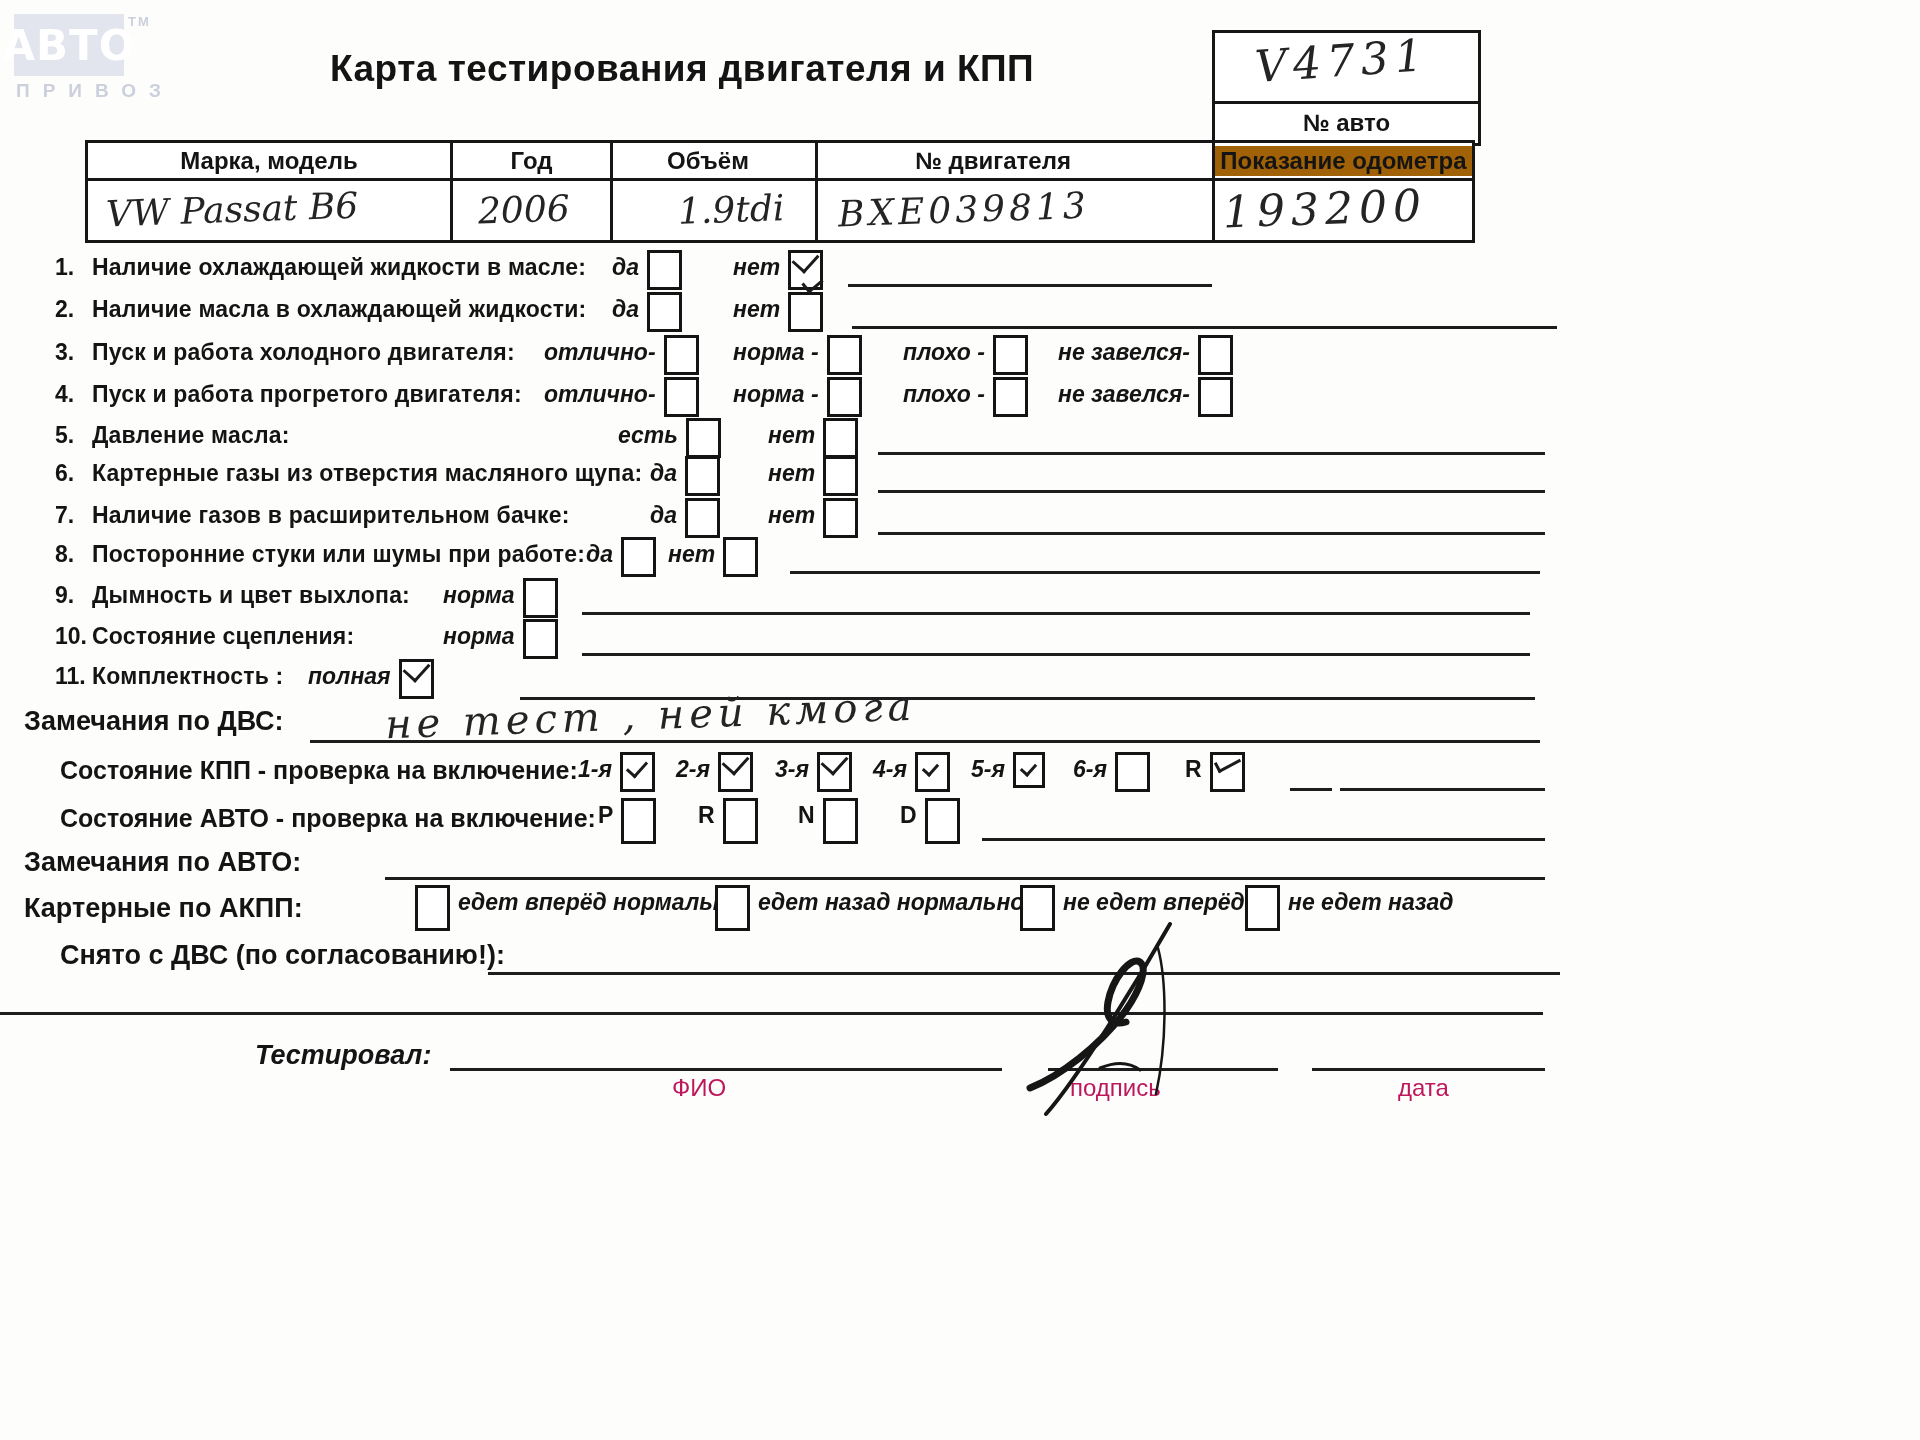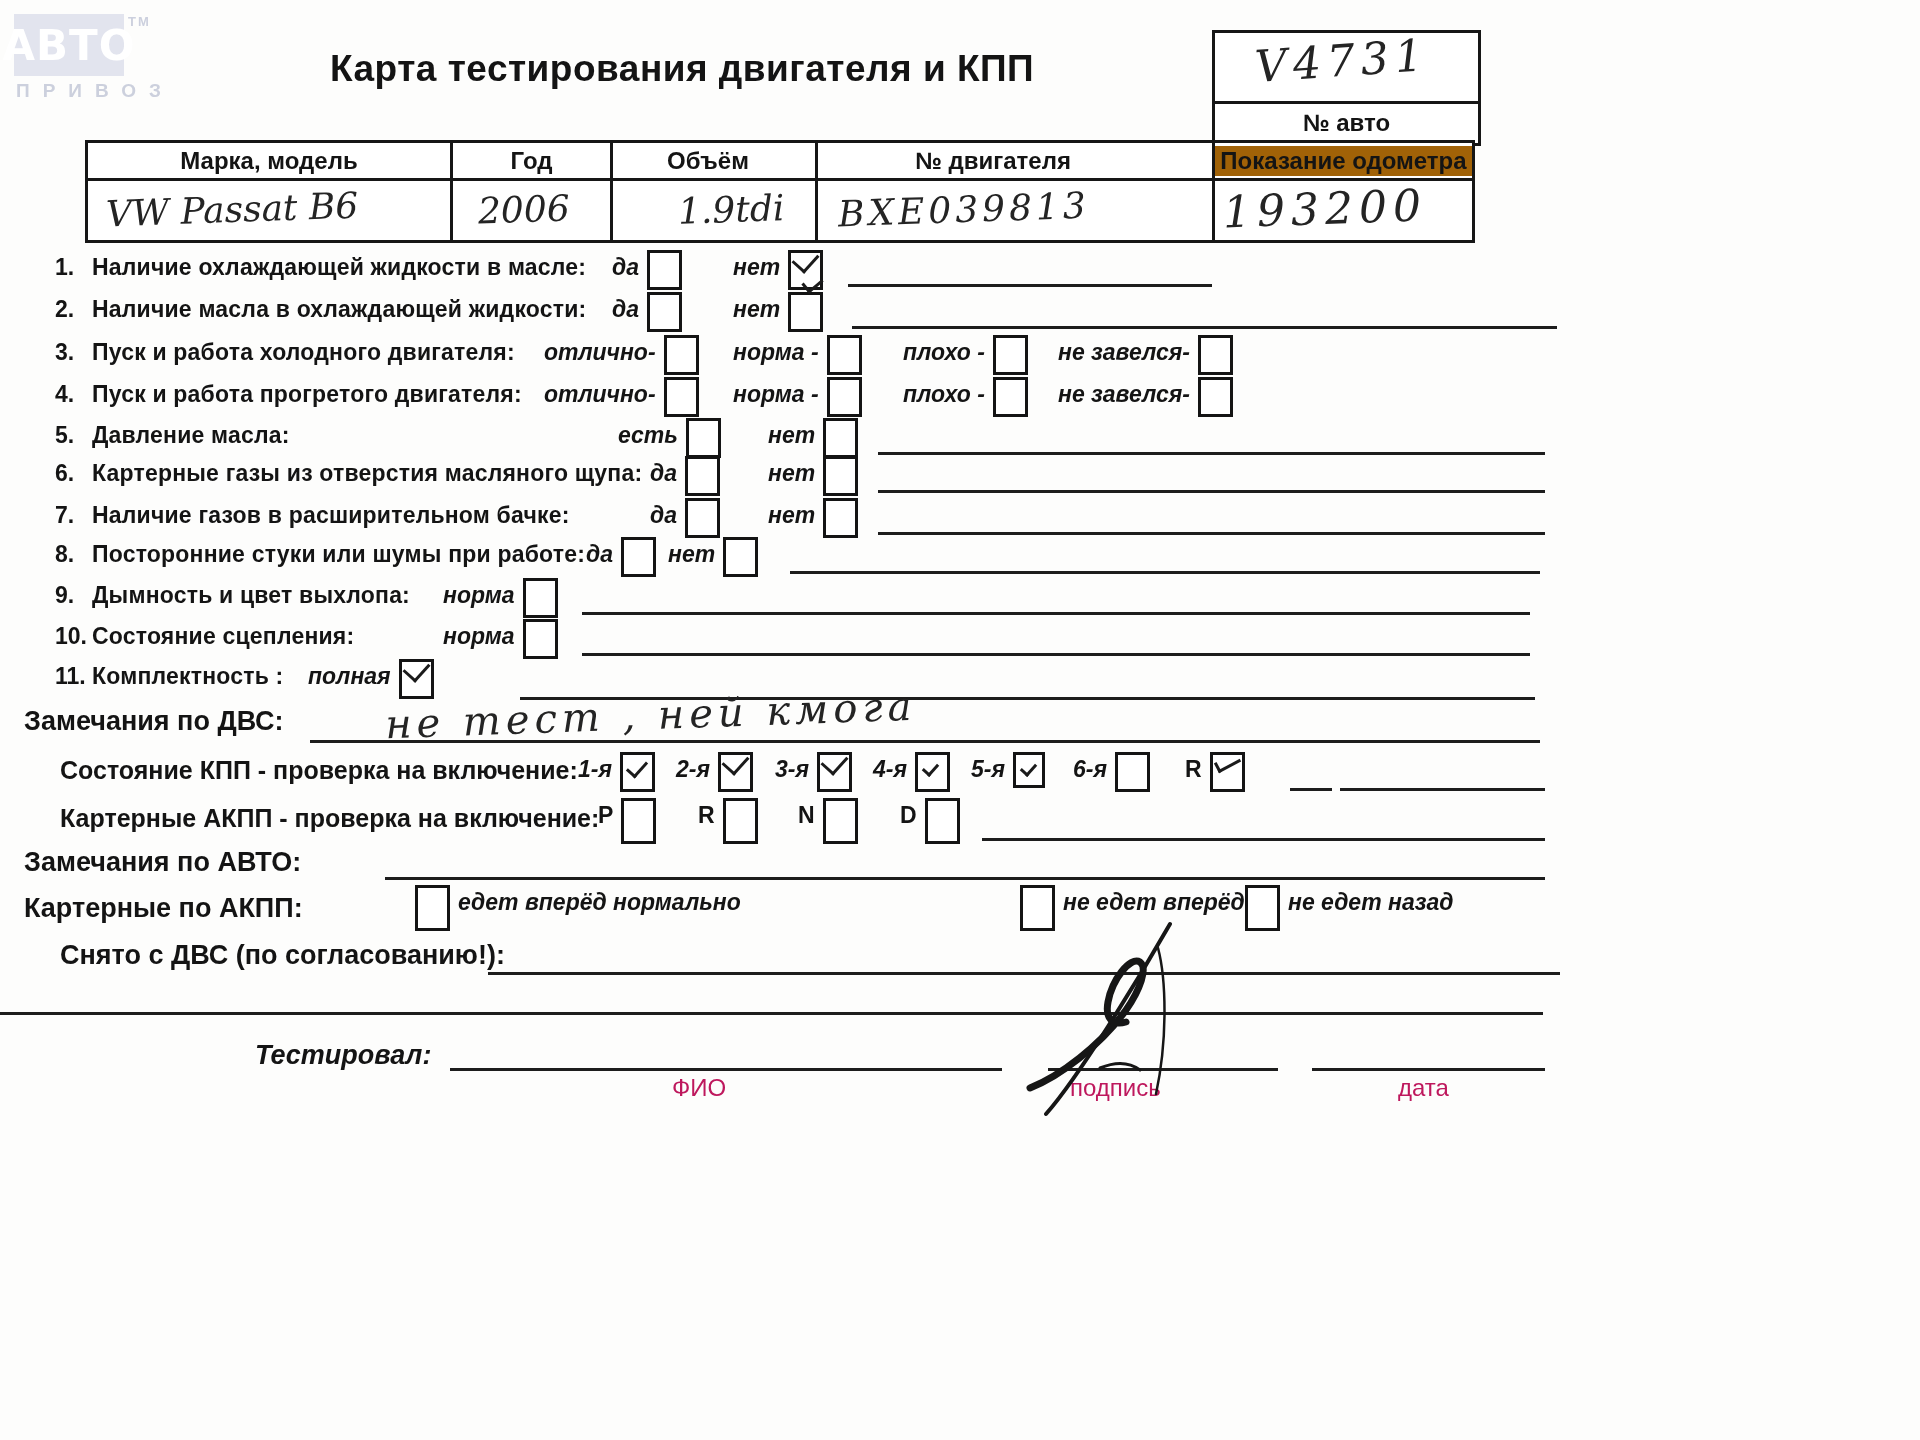--- a/index.html
+++ b/index.html
@@ -307,21 +307,21 @@
         <span class="olabel upright">R</span>
         <span class="box">
           <span class="tick t-r"></span>
         </span>
       </span>
     <span class="wline" style="left:1290px;top:36px;width:42px"></span>
     <span class="wline" style="left:1340px;top:36px;width:205px"></span>
   </div>
 
   <div class="item" style="top:798px;height:52px">
-    <span class="sect" style="left:60px;top:6px;font-size:25px">Картерные АКПП - проверка на включение:</span>
+    <span class="sect" style="left:60px;top:6px;font-size:25px">Состояние АВТО - проверка на включение:</span>
     <span class="opt" style="left:598px">
         <span class="olabel upright">P</span>
         <span class="box tall"></span>
       </span>
     <span class="opt" style="left:698px">
         <span class="olabel upright">R</span>
         <span class="box tall"></span>
       </span>
     <span class="opt" style="left:798px">
         <span class="olabel upright">N</span>
@@ -337,20 +337,24 @@
   <div class="item" style="top:845px;height:44px">
     <span class="sect" style="left:24px;top:2px">Замечания по АВТО:</span>
     <span class="wline" style="left:385px;top:32px;width:1160px"></span>
   </div>
 
   <div class="item" style="top:885px;height:54px">
     <span class="sect" style="left:24px;top:8px">Картерные по АКПП:</span>
     <span class="opt" style="left:415px">
         <span class="box tall"></span>
         <span class="olabel">едет вперёд нормально</span>
+      </span>
+    <span class="opt" style="left:715px">
+        <span class="box tall"></span>
+        <span class="olabel">едет назад нормально</span>
       </span>
     <span class="opt" style="left:1020px">
         <span class="box tall"></span>
         <span class="olabel">не едет вперёд</span>
       </span>
     <span class="opt" style="left:1245px">
         <span class="box tall"></span>
         <span class="olabel">не едет назад</span>
       </span>
   </div>

